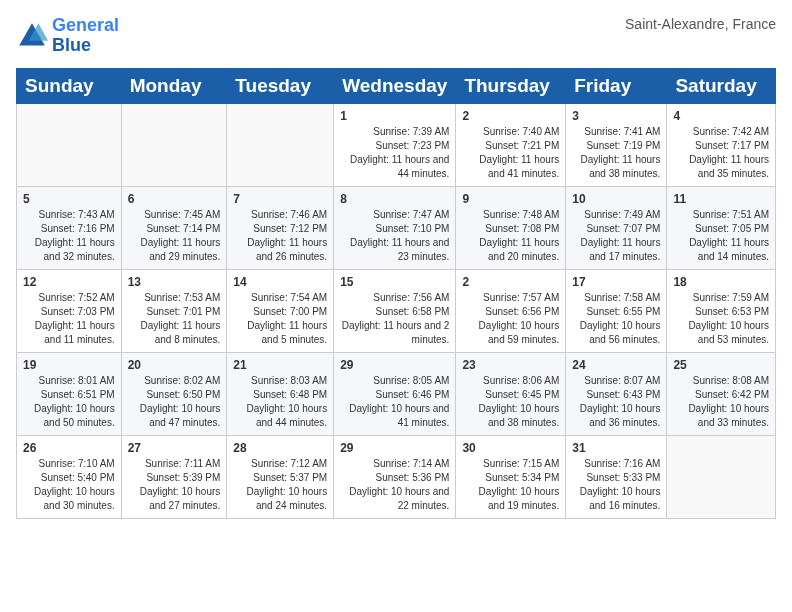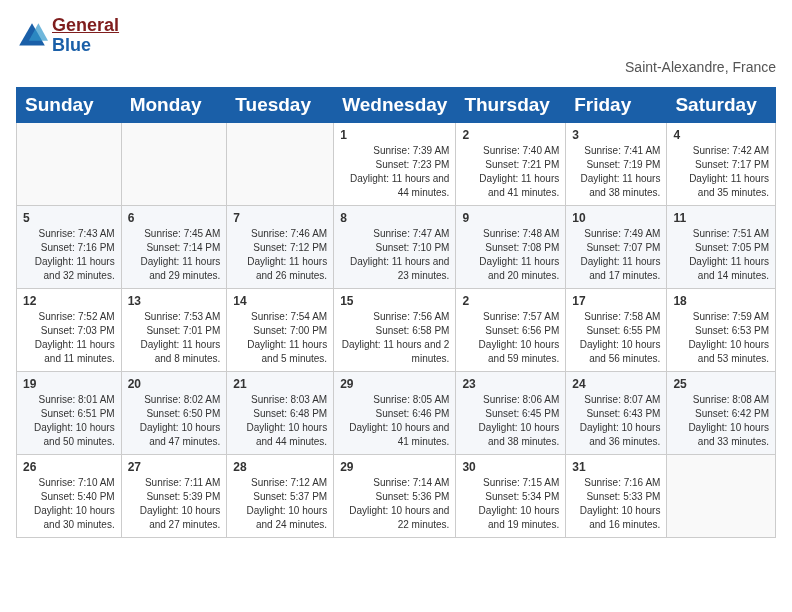--- a/index.html
+++ b/index.html
@@ -21,22 +21,21 @@
       align-items: center;
     }
     .logo-text {
       display: flex;
       flex-direction: column;
       line-height: 1.1;
     }
     .logo-general {
       font-size: 18px;
       font-weight: bold;
-      color: #7f1d1d;
-      text-decoration: underline;
+      color: #3b82f6;
     }
     .logo-blue {
       font-size: 18px;
       font-weight: bold;
       color: #1a5fa8;
     }
     .logo-icon {
       width: 32px;
       height: 32px;
       margin-right: 4px;
@@ -45,21 +44,20 @@
       text-align: right;
     }
     .month-title {
       font-size: 32px;
       color: #333;
       font-weight: normal;
     }
     .location {
       font-size: 14px;
       color: #555;
-      margin-top: 43px;
     }
     .calendar {
       width: 100%;
       border-collapse: collapse;
       border: 1px solid #ccc;
     }
     .calendar th {
       background-color: #1a5fa8;
       color: #fff;
       text-align: left;

